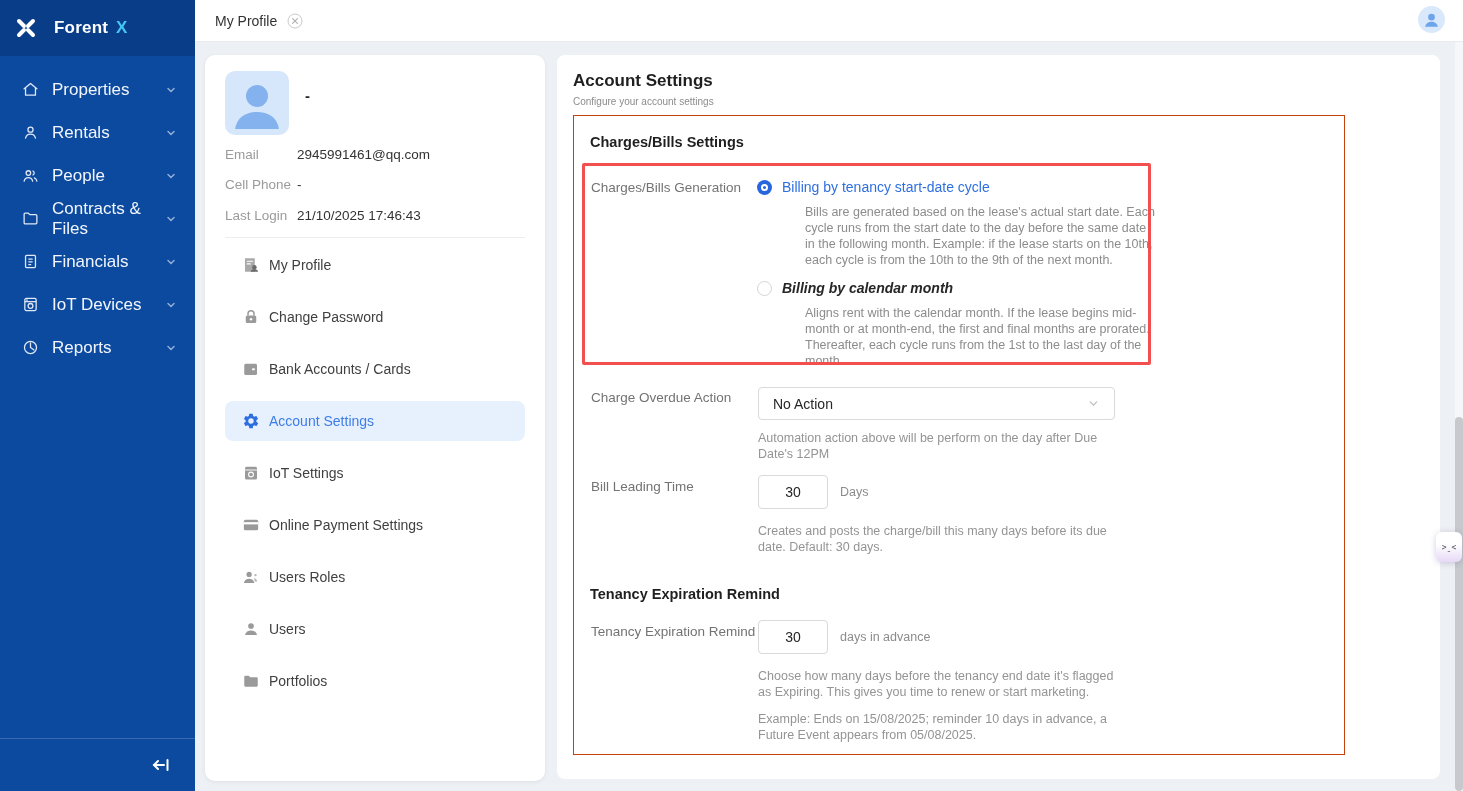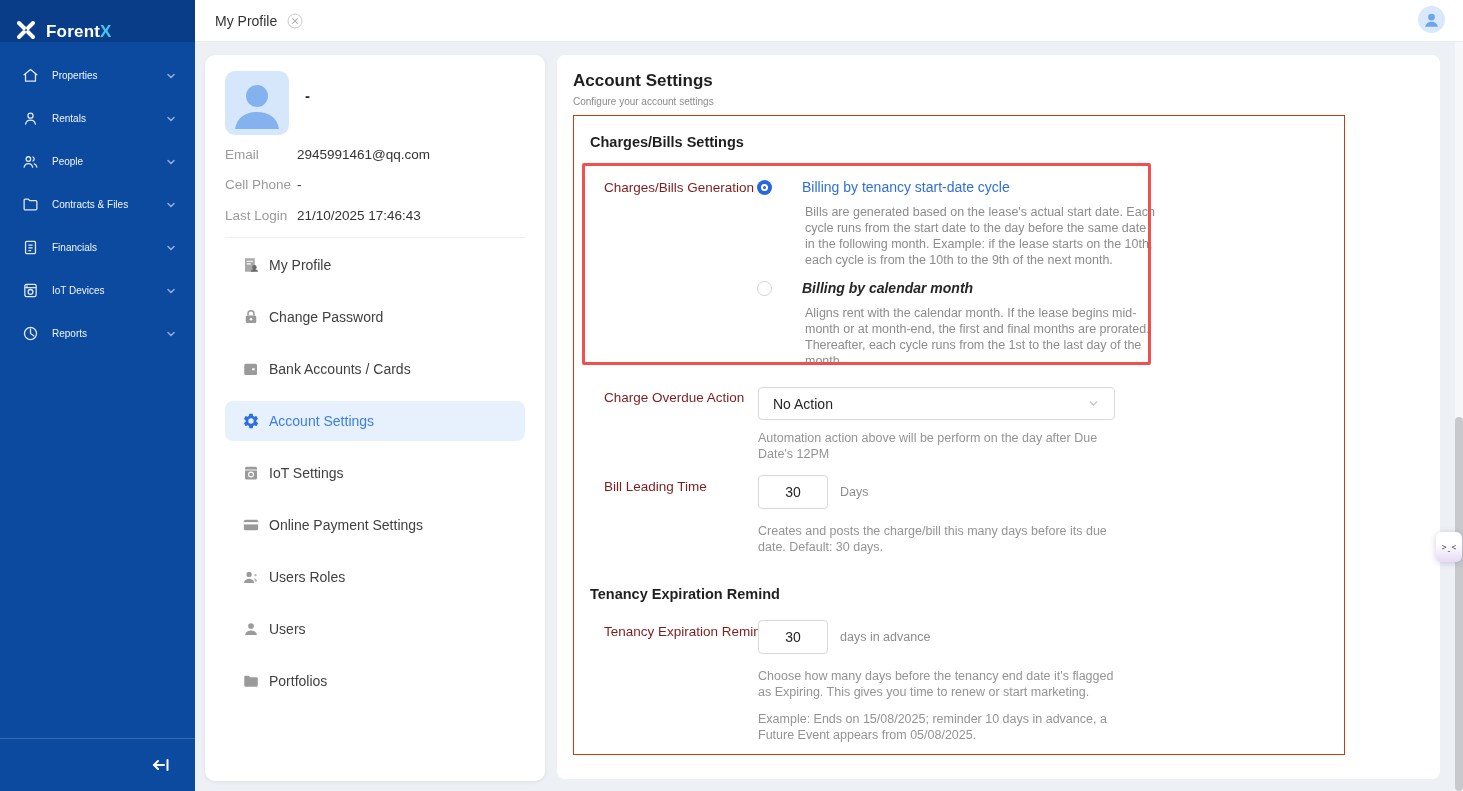--- a/index.html
+++ b/index.html
@@ -1,28 +1,28 @@
 <!DOCTYPE html>
 <html><head>
 <meta charset="utf-8">
 <style>
   * { margin:0; padding:0; box-sizing:border-box; }
   html,body { width:1463px; height:791px; overflow:hidden; }
   body { font-family:"Liberation Sans", sans-serif; background:#edf0f4; position:relative; color:#262626; }
 
   
   .sidebar { position:absolute; left:0; top:0; width:195px; height:791px; background:#0c4aa0; z-index:5; }
-  .sidebar-header { height:42px; background:#0a3d87; display:flex; align-items:flex-end; padding-left:14px; }
+  .sidebar-header { height:56px; background:#0a3d87; display:flex; align-items:center; padding-left:14px;gap:8px; }
   .logo-mark { width:24px; height:24px; margin-right:8px; }
   .logo-text { color:#fff; font-weight:bold; font-size:17px; letter-spacing:.2px; }
   .logo-accent { color:#45c6f2; font-weight:bold; font-size:17px; }
   .nav { padding-top:12px; }
   .s-item { height:43px; display:flex; align-items:center; padding:0 18px 0 22px; color:#f2f6fc; cursor:pointer; }
   .s-item .s-icon { width:17px; height:17px; margin-right:13px; opacity:.92; flex:none; }
-  .s-item .s-label { font-size:10px; flex:1; }
+  .s-item .s-label { font-size:17px; flex:1; }
   .s-item .chev { width:12px; height:12px; opacity:.55; flex:none; }
   .sidebar-footer { position:absolute; bottom:0; left:0; right:0; height:53px; border-top:1px solid rgba(255,255,255,.18); display:flex; align-items:center; justify-content:flex-end; padding-right:24px; }
 
   
   .topbar { position:absolute; left:195px; top:0; width:1268px; height:42px; background:#fff; border-bottom:1px solid #e9ebee; display:flex; align-items:center; z-index:4; }
   .tab { display:flex; align-items:center; margin-left:20px; cursor:pointer; }
   .tab-label { font-size:14px; color:#333; margin-right:10px; }
   .topbar-avatar { position:absolute; right:18px; top:6px; width:27px; height:27px; border-radius:50%; background:#d9e8fb; display:flex; align-items:center; justify-content:center; cursor:pointer; }
 
   
@@ -39,27 +39,27 @@
   .m-item.selected .m-icon { color:#2e6fe0; }
   .m-item.selected .m-label { color:#3d7de8; }
 
   
   .panel { position:absolute; left:557px; top:55px; width:883px; height:724px; background:#fff; border-radius:8px; }
   .panel-title { position:absolute; left:16px; top:16px; font-size:17px; font-weight:bold; color:#1f1f1f; }
   .panel-subtitle { position:absolute; left:16px; top:41px; font-size:10px; color:#8c8c8c; }
   .scrollbox { position:absolute; left:16px; top:60px; width:772px; height:640px; border:1px solid #c2410c; background:#fff; overflow:hidden; }
   .sec-heading { position:absolute; font-size:14.5px; font-weight:bold; color:#1f1f1f; }
   .red-box { position:absolute; left:8px; top:47px; width:569px; height:202px; border:3px solid #f2504f; border-radius:2px; pointer-events:none; z-index:2; }
-  .f-label { position:absolute; left:30px; font-size:13.5px; color:#7f1d1d; }
+  .f-label { position:absolute; left:17px; font-size:13.5px; color:#737373; }
   .radio { position:absolute; width:15px; height:15px; border-radius:50%; cursor:pointer; }
   .radio.on { background:#2766df; display:flex; align-items:center; justify-content:center; }
   .radio.on .r-mid { width:7px; height:7px; border-radius:50%; background:#fff; display:flex; align-items:center; justify-content:center; }
   .radio.on .r-dot { width:3.5px; height:3.5px; border-radius:50%; background:#2766df; }
   .radio.off { background:#fff; border:1px solid #d4d4d4; }
-  .r-label { position:absolute; font-size:14px; cursor:pointer;margin-left:20px; }
+  .r-label { position:absolute; font-size:14px; cursor:pointer; }
   .r-label.blue { color:#2e6fe0; font-weight:500; }
   .r-label.dark { color:#262626; font-weight:bold;font-style:italic; }
   .desc { position:absolute; left:208px; width:350px; font-size:12.5px; color:#8c8c8c; line-height:16px;margin-left:23px; }
   .select { position:absolute; left:184px; width:357px; height:33px; border:1px solid #d9d9d9; border-radius:4px; background:#fff; display:flex; align-items:center; padding:0 14px; cursor:pointer; }
   .select .sel-text { flex:1; font-size:14px; color:#262626; }
   .num-input { position:absolute; left:184px; width:70px; height:34px; border:1px solid #d9d9d9; border-radius:4px; text-align:center; font-size:14px; color:#262626; font-family:"Liberation Sans", sans-serif; outline:none; }
   .unit { position:absolute; font-size:12.5px; color:#8c8c8c; }
   .help { position:absolute; left:184px; width:362px; font-size:12.5px; color:#949494; line-height:16px; }
 
   

